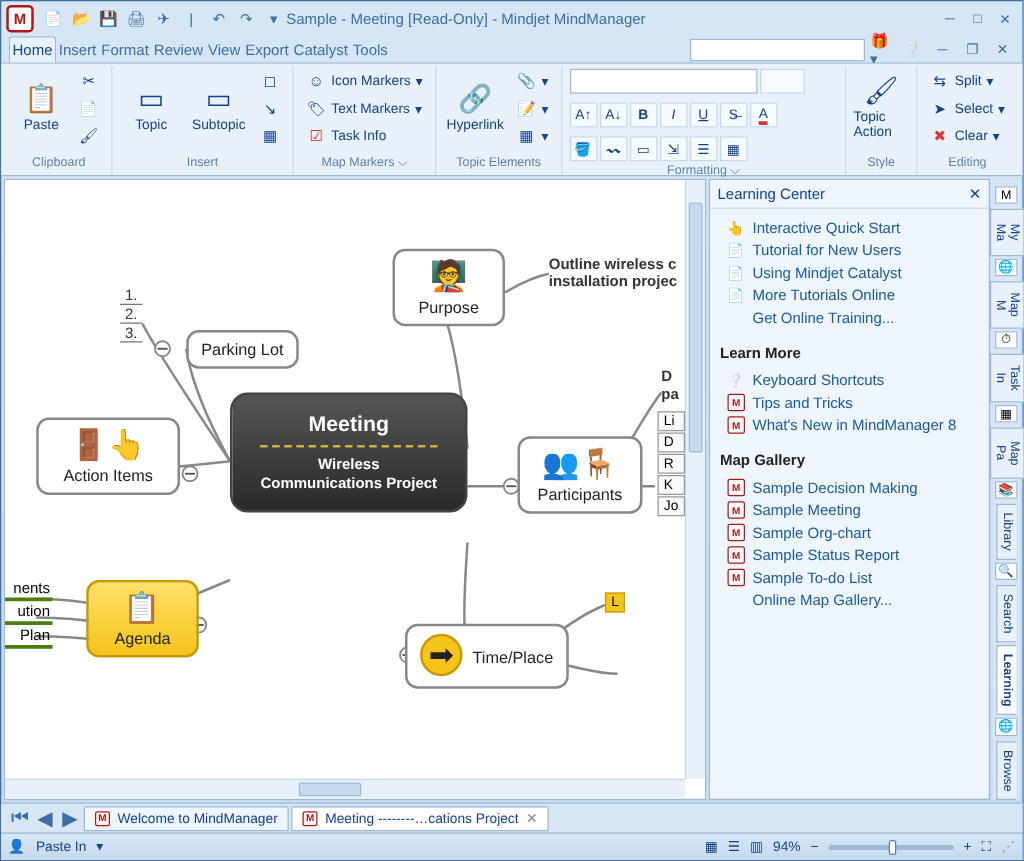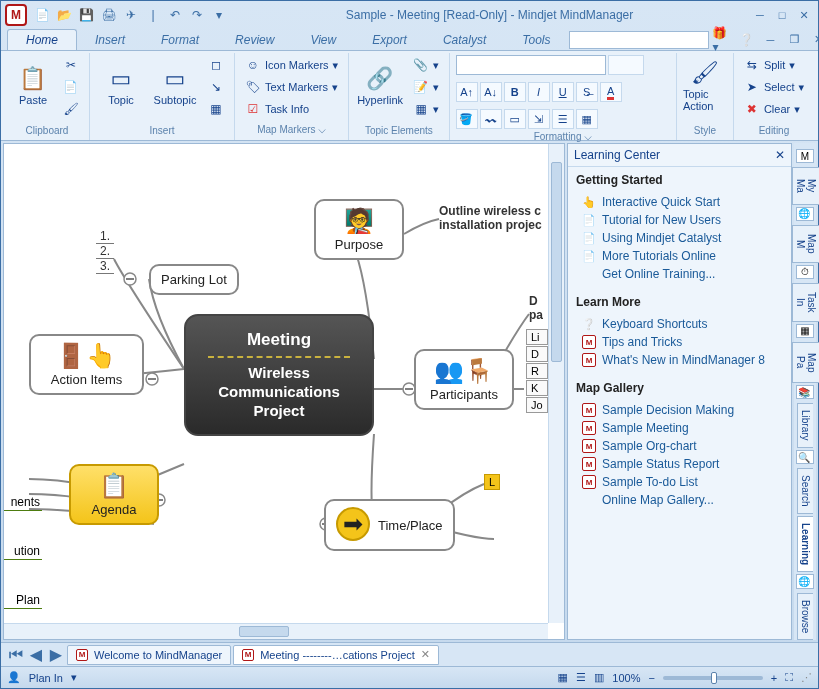--- a/index.html
+++ b/index.html
@@ -4,26 +4,26 @@
 <style>
 * { box-sizing: border-box; margin: 0; padding: 0; font-family: "Segoe UI", Tahoma, sans-serif; }
 body { width: 819px; height: 689px; overflow: hidden; background: #c5d9ed; }
 
 .window { width: 819px; height: 689px; border: 1px solid #3b6ea5; background: linear-gradient(#d7e6f5, #c5d9ed); display: flex; flex-direction: column; }
 
 .titlebar { height: 28px; display: flex; align-items: center; padding: 0 4px; }
 .titlebar .logo { width: 22px; height: 22px; background: #fff; border: 2px solid #b01717; border-radius: 4px; display: flex; align-items: center; justify-content: center; font-weight: bold; color: #b01717; font-size: 12px; margin-right: 6px; }
 .qat { display: flex; gap: 2px; }
 .qat-btn { width: 20px; height: 20px; display: flex; align-items: center; justify-content: center; font-size: 12px; color: #3b6ea5; border-radius: 2px; }
-.title-text { flex: 1; text-align: center; font-size: 12px; color: #3b6ea5; }
+.title-text { flex: 1; text-align: left; font-size: 12px; color: #3b6ea5; }
 .win-controls { display: flex; gap: 2px; }
 .win-btn { width: 20px; height: 18px; display: flex; align-items: center; justify-content: center; font-size: 11px; color: #3b6ea5; border: 1px solid transparent; border-radius: 2px; }
 
 .menubar { height: 22px; display: flex; align-items: center; padding: 0 6px; gap: 0; border-bottom: 1px solid #9db9d6; }
-.menu-tab { padding: 3px 18px; font-size: 12px; color: #3b6ea5; cursor: pointer; font-style: italic; }
+.menu-tab { padding: 3px 2px; font-size: 12px; color: #3b6ea5; cursor: pointer; }
 .menu-tab.active { background: #e8f1fa; border: 1px solid #9db9d6; border-bottom: none; border-radius: 3px 3px 0 0; color: #15428b; }
 .menubar-right { margin-left: auto; display: flex; gap: 4px; align-items: center; }
 .search-combo { width: 140px; height: 18px; border: 1px solid #9db9d6; background: #fff; }
 
 .ribbon { height: 90px; background: #e8f1fa; border-bottom: 1px solid #9db9d6; display: flex; padding: 2px 4px 0; }
 .ribbon-group { border-right: 1px solid #c5d9ed; padding: 2px 6px; display: flex; flex-direction: column; }
 .ribbon-group-body { flex: 1; display: flex; align-items: flex-start; gap: 4px; }
 .ribbon-group-label { font-size: 10px; color: #5b82ac; text-align: center; padding: 2px 0; }
 .big-btn { display: flex; flex-direction: column; align-items: center; justify-content: center; width: 44px; height: 62px; font-size: 11px; color: #15428b; gap: 2px; }
 .big-btn.narrow { width: 50px; }
@@ -41,29 +41,29 @@
 .scrollbar-v { position: absolute; right: 0; top: 0; bottom: 16px; width: 16px; background: #e8f1fa; border-left: 1px solid #c5d9ed; }
 .scrollbar-v .thumb { position: absolute; top: 18px; left: 2px; right: 2px; height: 200px; background: #c5d9ed; border: 1px solid #9db9d6; border-radius: 2px; }
 .scrollbar-h { position: absolute; left: 0; right: 16px; bottom: 0; height: 16px; background: #e8f1fa; border-top: 1px solid #c5d9ed; }
 .scrollbar-h .thumb { position: absolute; left: 235px; top: 2px; bottom: 2px; width: 50px; background: #c5d9ed; border: 1px solid #9db9d6; border-radius: 2px; }
 
 .node { position: absolute; border: 2px solid #888; border-radius: 10px; background: #fff; padding: 6px 10px; font-size: 13px; color: #222; text-align: center; display: flex; flex-direction: column; align-items: center; }
 .node .node-icon { font-size: 24px; margin-bottom: 2px; }
 .central { background: linear-gradient(#555, #2a2a2a); color: #fff; border: 2px solid #444; border-radius: 14px; padding: 14px 22px; width: 190px; }
 .central .mtitle { font-weight: bold; font-size: 17px; }
 .central hr { border: none; border-top: 2px dashed #c9b23e; margin: 6px 0; width: 100%; }
-.central .msub { font-size: 15px; font-weight: bold; line-height: 1.25; }
+.central .msub { font-size: 12px; font-weight: bold; line-height: 1.25; }
 .agenda-node { background: linear-gradient(#ffe069, #f4c41a); border-color: #c79a00; }
 .numlist { position: absolute; font-size: 12px; color: #333; }
 .numlist div { border-bottom: 1px solid #777; padding: 0 4px; }
 .notebox { position: absolute; font-size: 12px; color: #333; font-weight: bold; }
 .detail-list { position: absolute; font-size: 11px; }
 .detail-list div { border: 1px solid #999; background: #fafafa; padding: 1px 4px; margin-bottom: 1px; }
 .cut-list { position: absolute; font-size: 12px; }
-.cut-list div { border-bottom: 1px solid #4d7c0f; padding: 1px 2px; text-align: right; margin-top: 32px; }
+.cut-list div { border-bottom: 3px solid #4d7c0f; padding: 1px 2px; text-align: right; }
 
 svg.connectors { position: absolute; inset: 0; width: 100%; height: 100%; pointer-events: none; }
 
 .sidepanel { width: 225px; background: #eef5fc; border: 1px solid #9db9d6; margin: 2px 2px 2px 0; display: flex; flex-direction: column; font-size: 12px; }
 .sidepanel-header { padding: 4px 6px; color: #15428b; display: flex; justify-content: space-between; border-bottom: 1px solid #c5d9ed; }
 .sp-section { padding: 6px 8px; }
 .sp-section h4 { font-size: 12px; font-weight: bold; color: #222; margin-bottom: 6px; }
 .sp-link { display: flex; align-items: center; gap: 6px; color: #1a5a99; padding: 2px 0 2px 6px; cursor: pointer; }
 .sp-link .li-icon { width: 14px; height: 14px; display: inline-flex; align-items: center; justify-content: center; font-size: 11px; }
 
@@ -367,21 +367,20 @@
         </div>
     </div>
 
     <div class="sidepanel">
       <div class="sidepanel-header">
         <span>Learning Center</span>
         <span>✕</span>
       </div>
       <div id="lc-body">
           <div class="sp-section">
-            <h4>Getting Started</h4>
             <div class="sp-link">
               <span class="li-icon">👆</span>
               <span>Interactive Quick Start</span>
             </div>
             <div class="sp-link">
               <span class="li-icon">📄</span>
               <span>Tutorial for New Users</span>
             </div>
             <div class="sp-link">
               <span class="li-icon">📄</span>
@@ -470,27 +469,27 @@
     </div>
     <div class="doctab active">
       <span class="tab-ico">M</span>
       <span>Meeting --------…cations Project</span>
       <span class="close">✕</span>
     </div>
   </div>
 
   <div class="statusbar">
     <span>👤</span>
-    <span>Plan In</span>
+    <span>Paste In</span>
     <span>▾</span>
     <div class="spacer"></div>
     <span>▦</span>
     <span>☰</span>
     <span>▥</span>
-    <span>100%</span>
+    <span>94%</span>
     <span>−</span>
     <div class="zoom-slider">
         <div class="handle"></div>
       </div>
     <span>+</span>
     <span>⛶</span>
     <span style="color:#888">⋰</span>
   </div>
 
 </div>

